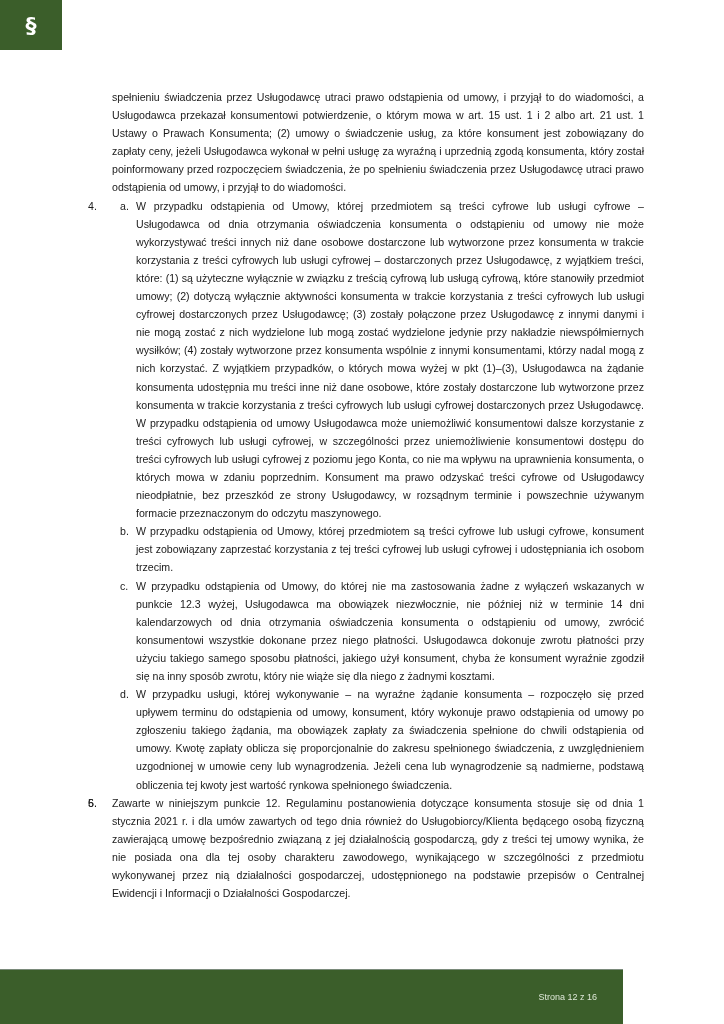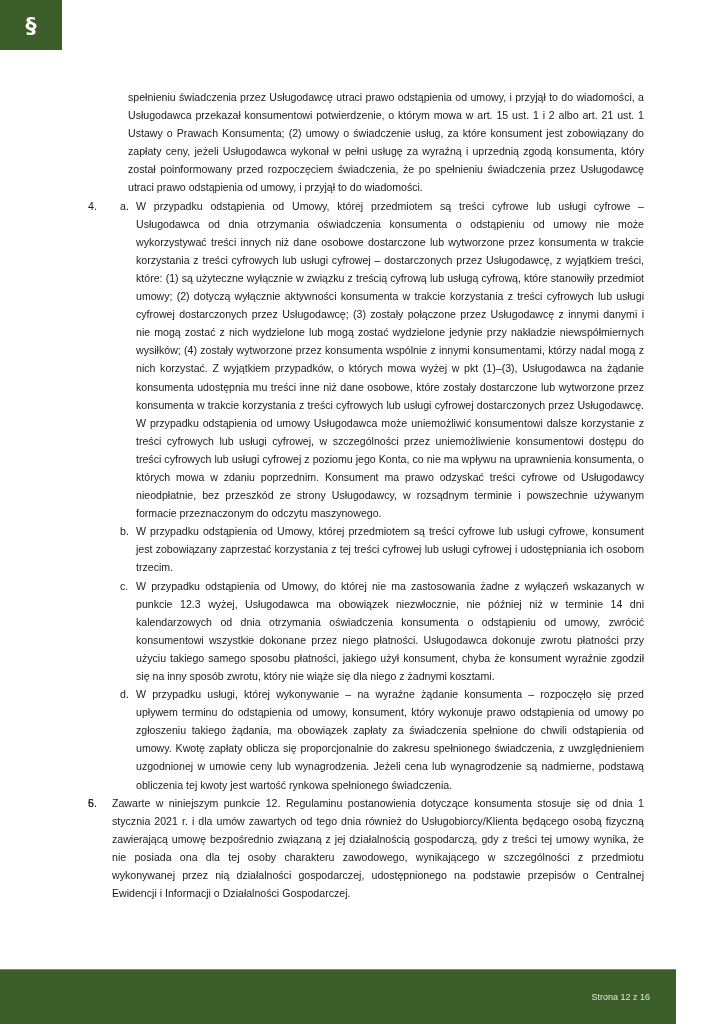--- a/index.html
+++ b/index.html
@@ -13,27 +13,27 @@
     position:absolute; left:0; top:0; width:62px; height:50px;
     background:#3b5e2a; color:#fff;
     display:flex; align-items:center; justify-content:center;
     font-family:"DejaVu Sans", sans-serif; font-weight:bold; font-size:22px;
   }
   .content {
     position:absolute; left:88px; top:88px; width:556px;
     font-size:10.6px; line-height:18.1px;
   }
   p { margin:0; text-align:justify; }
-  .cont { margin-left:40px; }
+  .cont { margin-left:24px; }
   .item { position:relative; padding-left:24px; text-align:justify; }
   .item .num { position:absolute; left:0; top:0; }
   .sub { position:relative; padding-left:48px; text-align:justify; }
   .sub .num { position:absolute; left:32px; top:0; }
   .footer {
-    position:absolute; left:0; bottom:0; width:676px; height:54px;
+    position:absolute; left:0; bottom:0; width:623px; height:54px;
     background:#3b5e2a; border-top:1px solid #7a8a7a;
   }
   .page-num {
     position:absolute; right:26px; top:22px;
     color:#dfe8d8; font-size:9px;
   }
 </style>
 </head>
 <body>
 

